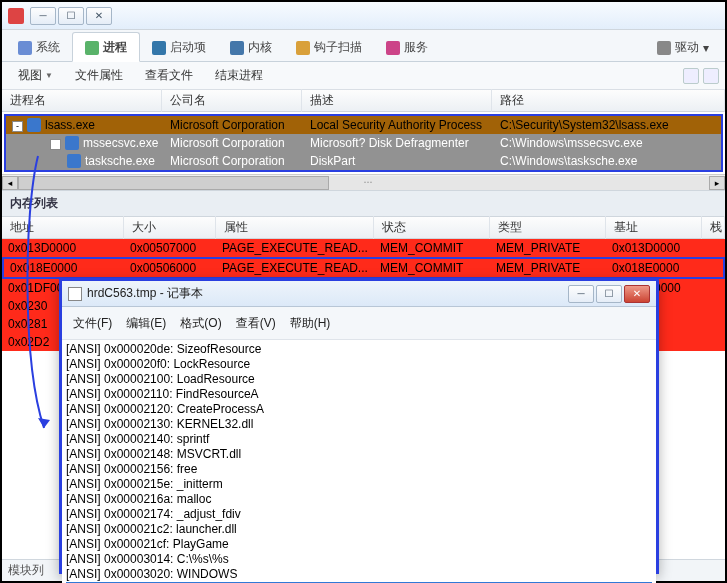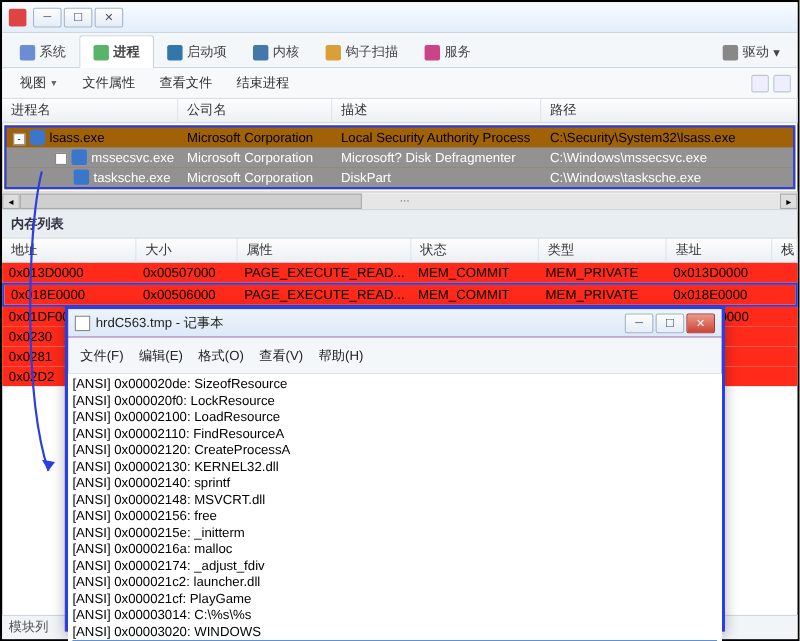--- a/index.html
+++ b/index.html
@@ -31,21 +31,21 @@
 .hscroll{height:16px;background:#f0f0f0;border-top:1px solid #ccc;display:flex;align-items:center}
 .hscroll .track{flex:1;height:14px;background:#e6e6e6;position:relative}
 .hscroll .thumb{position:absolute;left:0;top:0;height:14px;width:45%;background:#cfcfcf;border:1px solid #aaa}
 .hscroll .arr{width:16px;height:14px;background:#ddd;border:1px solid #aaa;text-align:center;font-size:9px;line-height:12px}
 .section-title{background:#e9eef3;padding:4px 8px;border-top:1px solid #cfd6dd;border-bottom:1px solid #cfd6dd;font-weight:bold;color:#334}
 .memrow{display:flex;height:18px;align-items:center;color:#000}
 .memrow>div{padding:1px 6px;white-space:nowrap;overflow:hidden}
 .mem-red{background:#ff2a1a;color:#000}
 .mem-selbox{border:2px solid #2a3fe0}
 .arrow-svg{position:absolute;pointer-events:none}
-.notepad{position:absolute;left:59px;top:278px;width:600px;height:296px;border:3px solid #2a3fe0;background:#a21caf;box-shadow:0 4px 12px rgba(0,0,0,.3)}
+.notepad{position:absolute;left:59px;top:278px;width:600px;height:296px;border:3px solid #2a3fe0;background:#22c55e;box-shadow:0 4px 12px rgba(0,0,0,.3)}
 .np-title{height:26px;background:linear-gradient(#eef4fb,#dce9f8);display:flex;align-items:center;padding:0 6px;border-bottom:1px solid #b8c6d6}
 .np-title .ico{width:14px;height:14px;background:#fff;border:1px solid #888;margin-right:5px}
 .np-title .ttl{flex:1;color:#222}
 .np-title .winbtn.close{background:linear-gradient(#e98,#c43);color:#fff;border-color:#a33}
 .np-menu{height:20px;background:#f4f7fa;display:flex;align-items:center;padding:16px 4px;border-bottom:1px solid #dfe4ea}
 .np-menu span{padding:2px 7px;color:#222;cursor:pointer}
 .np-body{height:calc(100% - 46px);overflow:auto;background:#fff;padding:2px 4px;font-family:Consolas,"Courier New",monospace;font-size:12px;line-height:15px;color:#000;white-space:pre}
 .np-line.sel{background:#3179d6;color:#fff}
 .statusbar{position:absolute;left:2px;bottom:2px;right:2px;height:22px;background:#f2f5f8;border-top:1px solid #d0d7de;display:flex;align-items:center;padding:0 6px;color:#555}
 </style>

